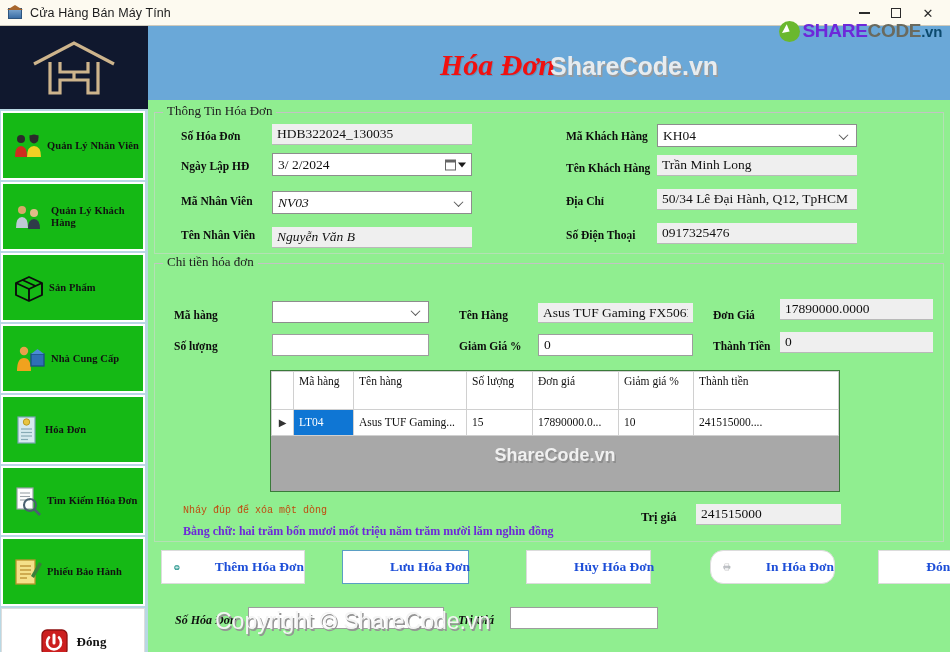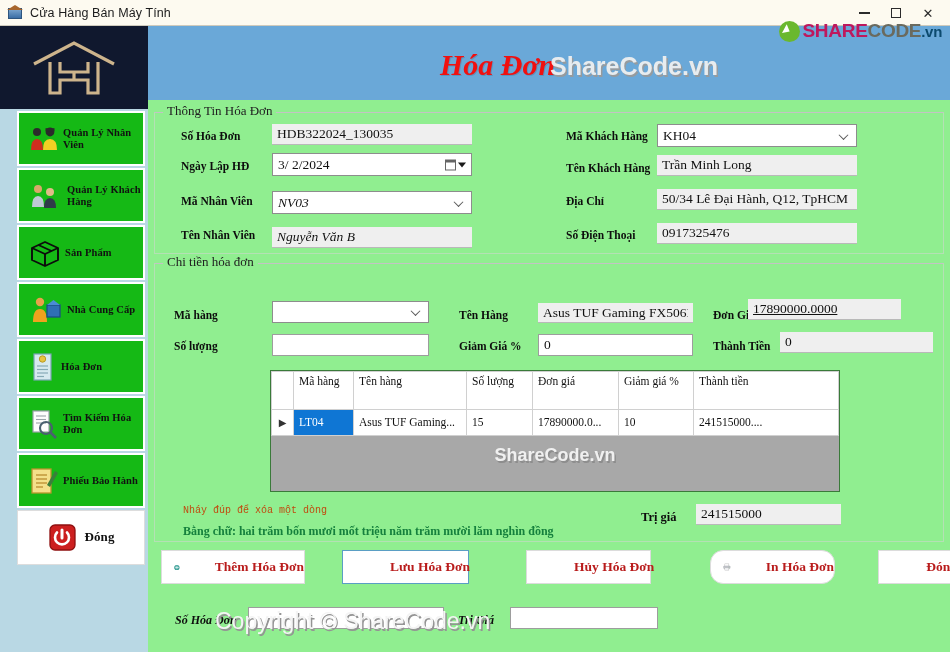--- a/index.html
+++ b/index.html
@@ -64,37 +64,37 @@
   #sc-logo .ring::after {
     content: ""; position: absolute; left: 5px; top: 4.5px;
     width: 0; height: 0;
     border-left: 6px solid #fff; border-top: 5px solid transparent; border-bottom: 5px solid transparent;
     transform: rotate(28deg);
   }
   #sc-logo .txt {
     font-family: "Liberation Sans", sans-serif;
     font-size: 19px; font-weight: bold; letter-spacing: -.3px;
   }
-  #sc-logo .a { color: #be185d; text-align: right; }
+  #sc-logo .a { color: #6d28d9; text-align: right; }
   #sc-logo .b { color: #6a6a5e; }
   #sc-logo .c { color: #0c4a6e; font-size: 15px; }
 
   
   #sidebar {
     position: absolute; left: 0; top: 26px; width: 148px; height: 626px;
     background: #b9d8e4;
     padding: 0; 
   }
   #logo-panel {
     height: 83px; background: #10182e;
     display: flex; align-items: center; justify-content: center;
   }
   #logo-panel svg { display: block; }
   .menu-btn {
-    height: 55px; margin: 2px 3px 0 17px;
+    height: 69px; margin: 2px 3px 0 1px;
     background: #15b915;
     border: 2px solid #ffffff;
     display: flex; align-items: center; gap: 4px;
     padding-left: 10px;
     cursor: pointer;
   }
   .menu-btn.close-btn {
     background: #ffffff; border: 1px solid #dddddd;
     justify-content: center; gap: 7px; padding-left: 0;
   }
@@ -230,36 +230,36 @@
   }
 
   .note-red {
     position: absolute;
     font-family: Liberation Mono, monospace;
     font-size: 10px; color: #c04b10;
   }
   .note-blue {
     position: absolute;
     font-family: "Liberation Serif", serif;
-    font-size: 12px; font-weight: bold; color: #15803d;
+    font-size: 12px; font-weight: bold; color: #6d28d9;
   }
 
   
   .act-btn {
     position: absolute; height: 34px;
     background: #ffffff;
     border: 1px solid #dcdcdc;
     display: flex; align-items: center; gap: 8px;
     padding-left: 12px;
     cursor: pointer;
   }
   .act-btn.focus { border: 1px solid #5a9ec4; }
   .act-label {
     font-family: "Liberation Serif", serif;
-    font-size: 13.5px; font-weight: bold; color: #b91c1c;
+    font-size: 13.5px; font-weight: bold; color: #1d4ed8;
     white-space: nowrap;
     margin-left: 27px;
   }
 
   
   #footer-wm {
     position: absolute; left: 215px; top: 608px;
     font-family: "Liberation Sans", sans-serif;
     font-size: 23px; font-weight: normal; color: #f4f4f4;
     text-shadow: 1.5px 1.5px 0 #949494;
@@ -465,21 +465,21 @@
 
     <div class="lbl" style="left:311px; top:209px;">Tên Hàng</div>
     <div class="lbl" style="left:311px; top:240px;">Giảm Giá %</div>
 
     <input class="fld" style="left: 390px; top: 203px; width: 155px; height: 20px;" readonly="" value="Asus TUF Gaming FX506HF">
     <input class="fld white" style="left: 390px; top: 234px; width: 155px; height: 22px;" value="0">
 
     <div class="lbl" style="left:565px; top:209px;">Đơn Giá</div>
     <div class="lbl" style="left:565px; top:240px;">Thành Tiền</div>
 
-    <input class="fld" style="left: 600px; top: 199px; width: 153px; height: 21px; text-decoration: underline;" readonly="" value="17890000.0000">
+    <input class="fld" style="left: 632px; top: 199px; width: 153px; height: 21px;" readonly="" value="17890000.0000">
     <input class="fld" style="left: 632px; top: 232px; width: 153px; height: 21px;" readonly="" value="0">
 
     <div id="grid">
       <table>
         <colgroup>
           <col style="width:22px">
             <col style="width:60px">
             <col style="width:113px">
           <col style="width:66px">
             <col style="width:86px">

